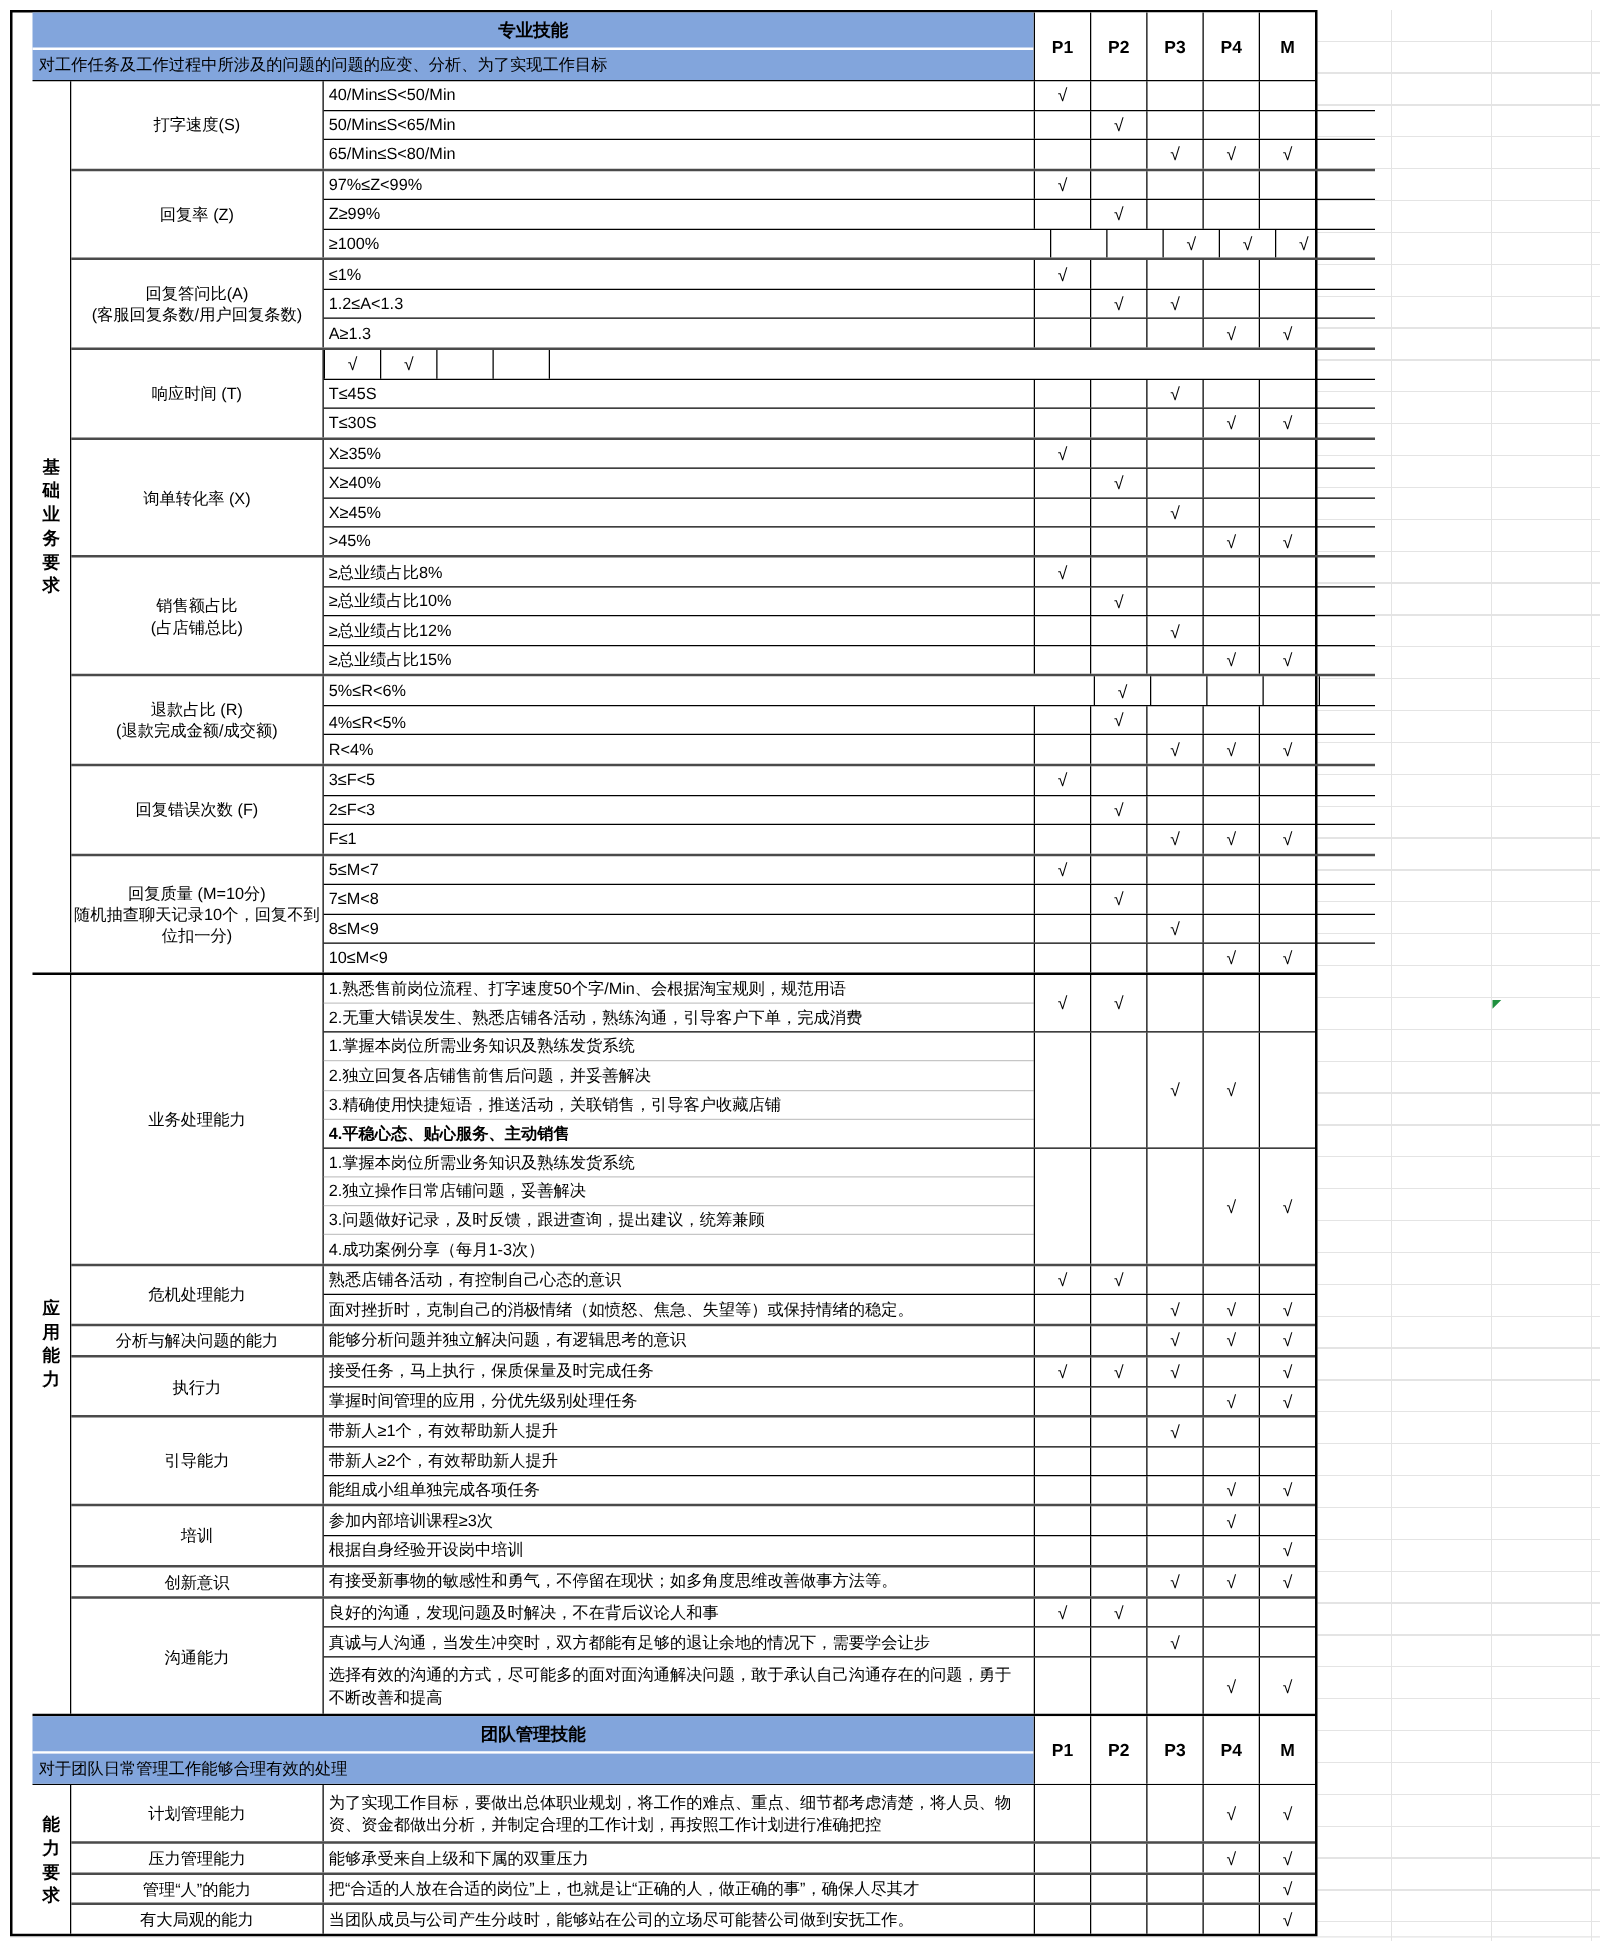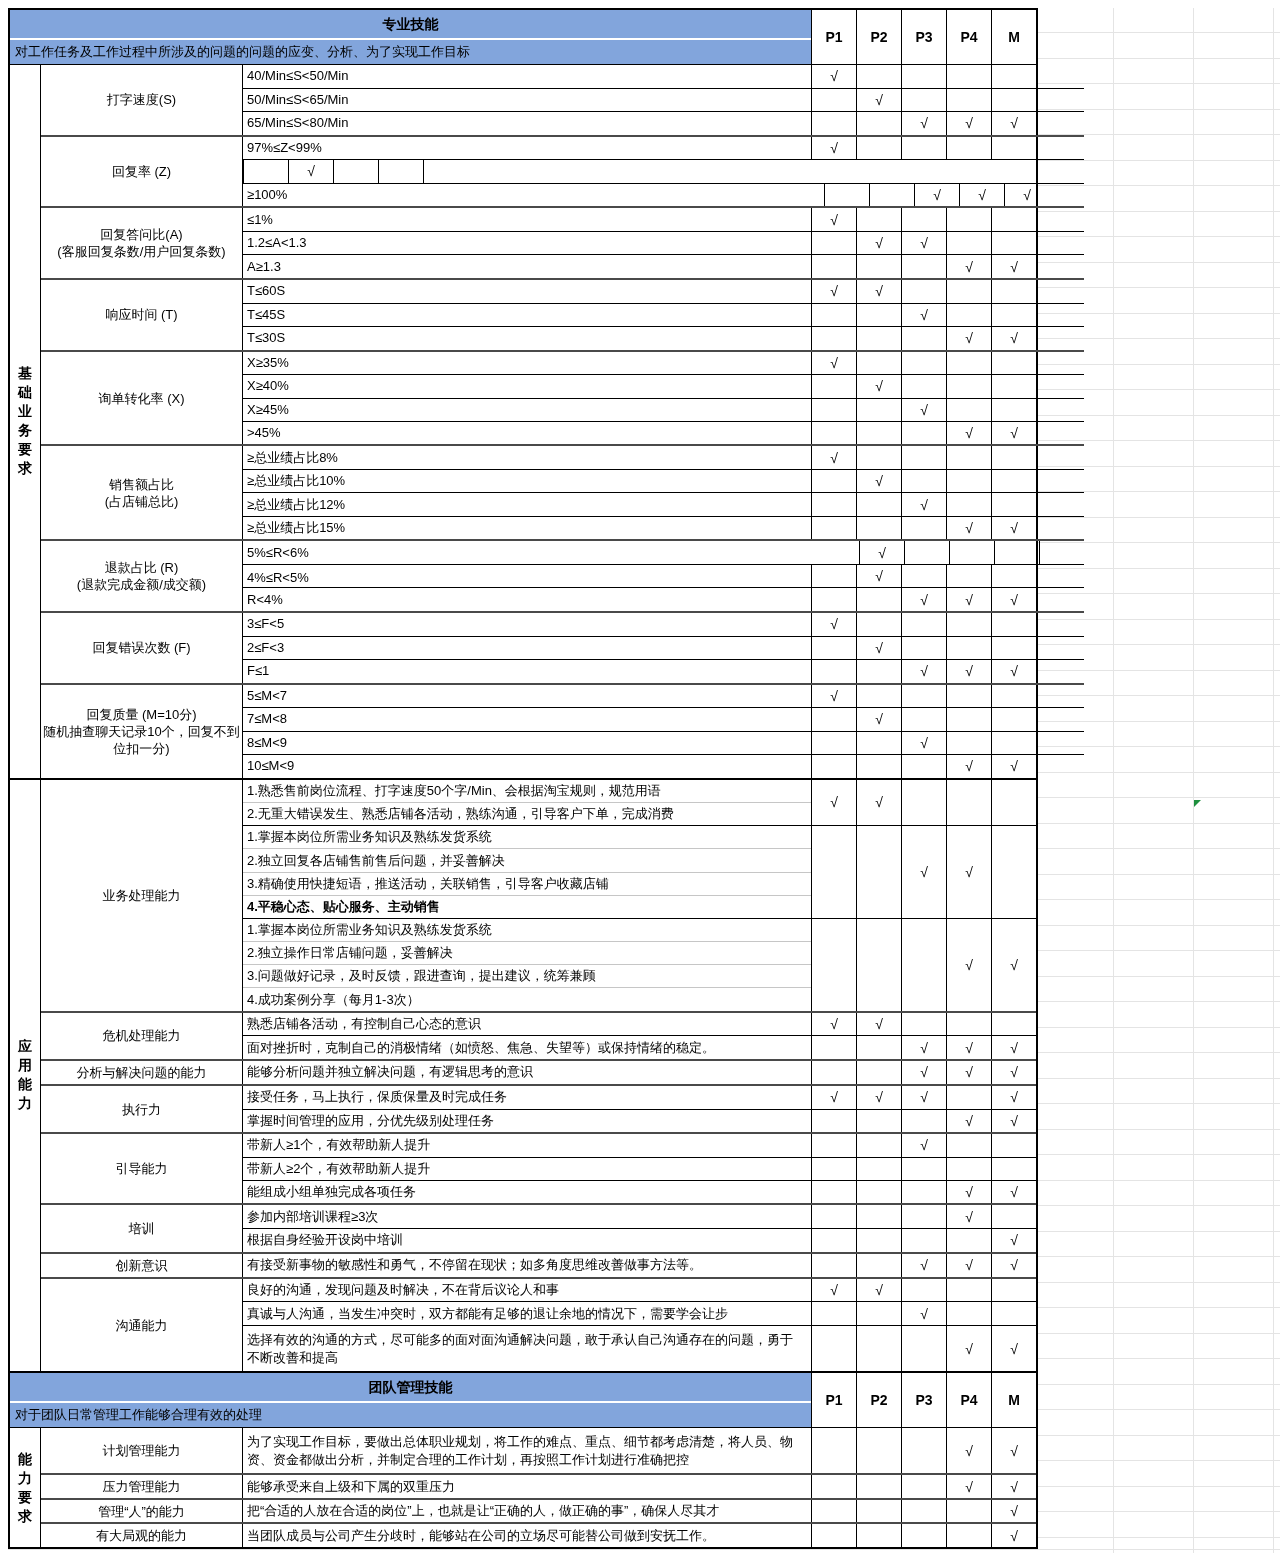--- a/index.html
+++ b/index.html
@@ -12,21 +12,21 @@
     background-image:
       repeating-linear-gradient(to bottom, transparent 0, transparent 24.5px, var(--grid,#e4e4e4) 24.5px, var(--grid,#e4e4e4) 25.5px),
       repeating-linear-gradient(to right, transparent 0, transparent 75px, var(--grid,#e4e4e4) 75px, var(--grid,#e4e4e4) 76px, transparent 76px, transparent 80px);
   }
   .bottom-grid{
     position:absolute;left:8px;top:1549px;width:1272px;height:4px;
     border-top:1px solid var(--grid,#e4e4e4);
   }
   .table{
     position:absolute;left:8px;top:8px;width:1026px;
-    border:2px solid #000;background:#fff;
+    border:2px solid #000;background:#fff;padding-left:16px;
   }
   
   .sec-header{display:flex;height:55px;box-sizing:border-box;border-bottom:1px solid #000;}
   .sec-header.sec-next{height:57px;border-top:2px solid #000;}
   .sec-left{width:801px;}
   .sec-title{
     background:var(--accent,#82a5dc);font-weight:bold;font-size:14px;height:28px;line-height:28px;
     text-align:center;border-bottom:2px solid #fff;
   }
   .sec-subtitle{background:var(--accent,#82a5dc);font-size:13px;height:24px;line-height:24px;padding-left:5px;}
@@ -176,20 +176,25 @@
                   <div class="check-cell">
                     <span>√</span>
                   </div>
                   <div class="check-cell"></div>
                   <div class="check-cell"></div>
                   <div class="check-cell"></div>
                   <div class="check-cell"></div>
                 </div>
               </div>
               <div class="entry" style="flex-grow: 1;">
+                <div class="items">
+                  <div class="item" style="flex-grow: 1;">
+                    <span>Z≥99%</span>
+                  </div>
+                </div>
                 <div class="checks">
                   <div class="check-cell"></div>
                   <div class="check-cell">
                     <span>√</span>
                   </div>
                   <div class="check-cell"></div>
                   <div class="check-cell"></div>
                   <div class="check-cell"></div>
                 </div>
               </div>
@@ -274,25 +279,20 @@
                 </div>
               </div>
             </div>
           </div>
           <div class="group" style="flex-grow: 3; flex-basis: 0px;">
             <div class="group-label">
               <div class="label-line">响应时间 (T)</div>
             </div>
             <div class="entries">
               <div class="entry" style="flex-grow: 1;">
-                <div class="items">
-                  <div class="item" style="flex-grow: 1;">
-                    <span>T≤60S</span>
-                  </div>
-                </div>
                 <div class="checks">
                   <div class="check-cell">
                     <span>√</span>
                   </div>
                   <div class="check-cell">
                     <span>√</span>
                   </div>
                   <div class="check-cell"></div>
                   <div class="check-cell"></div>
                   <div class="check-cell"></div>

